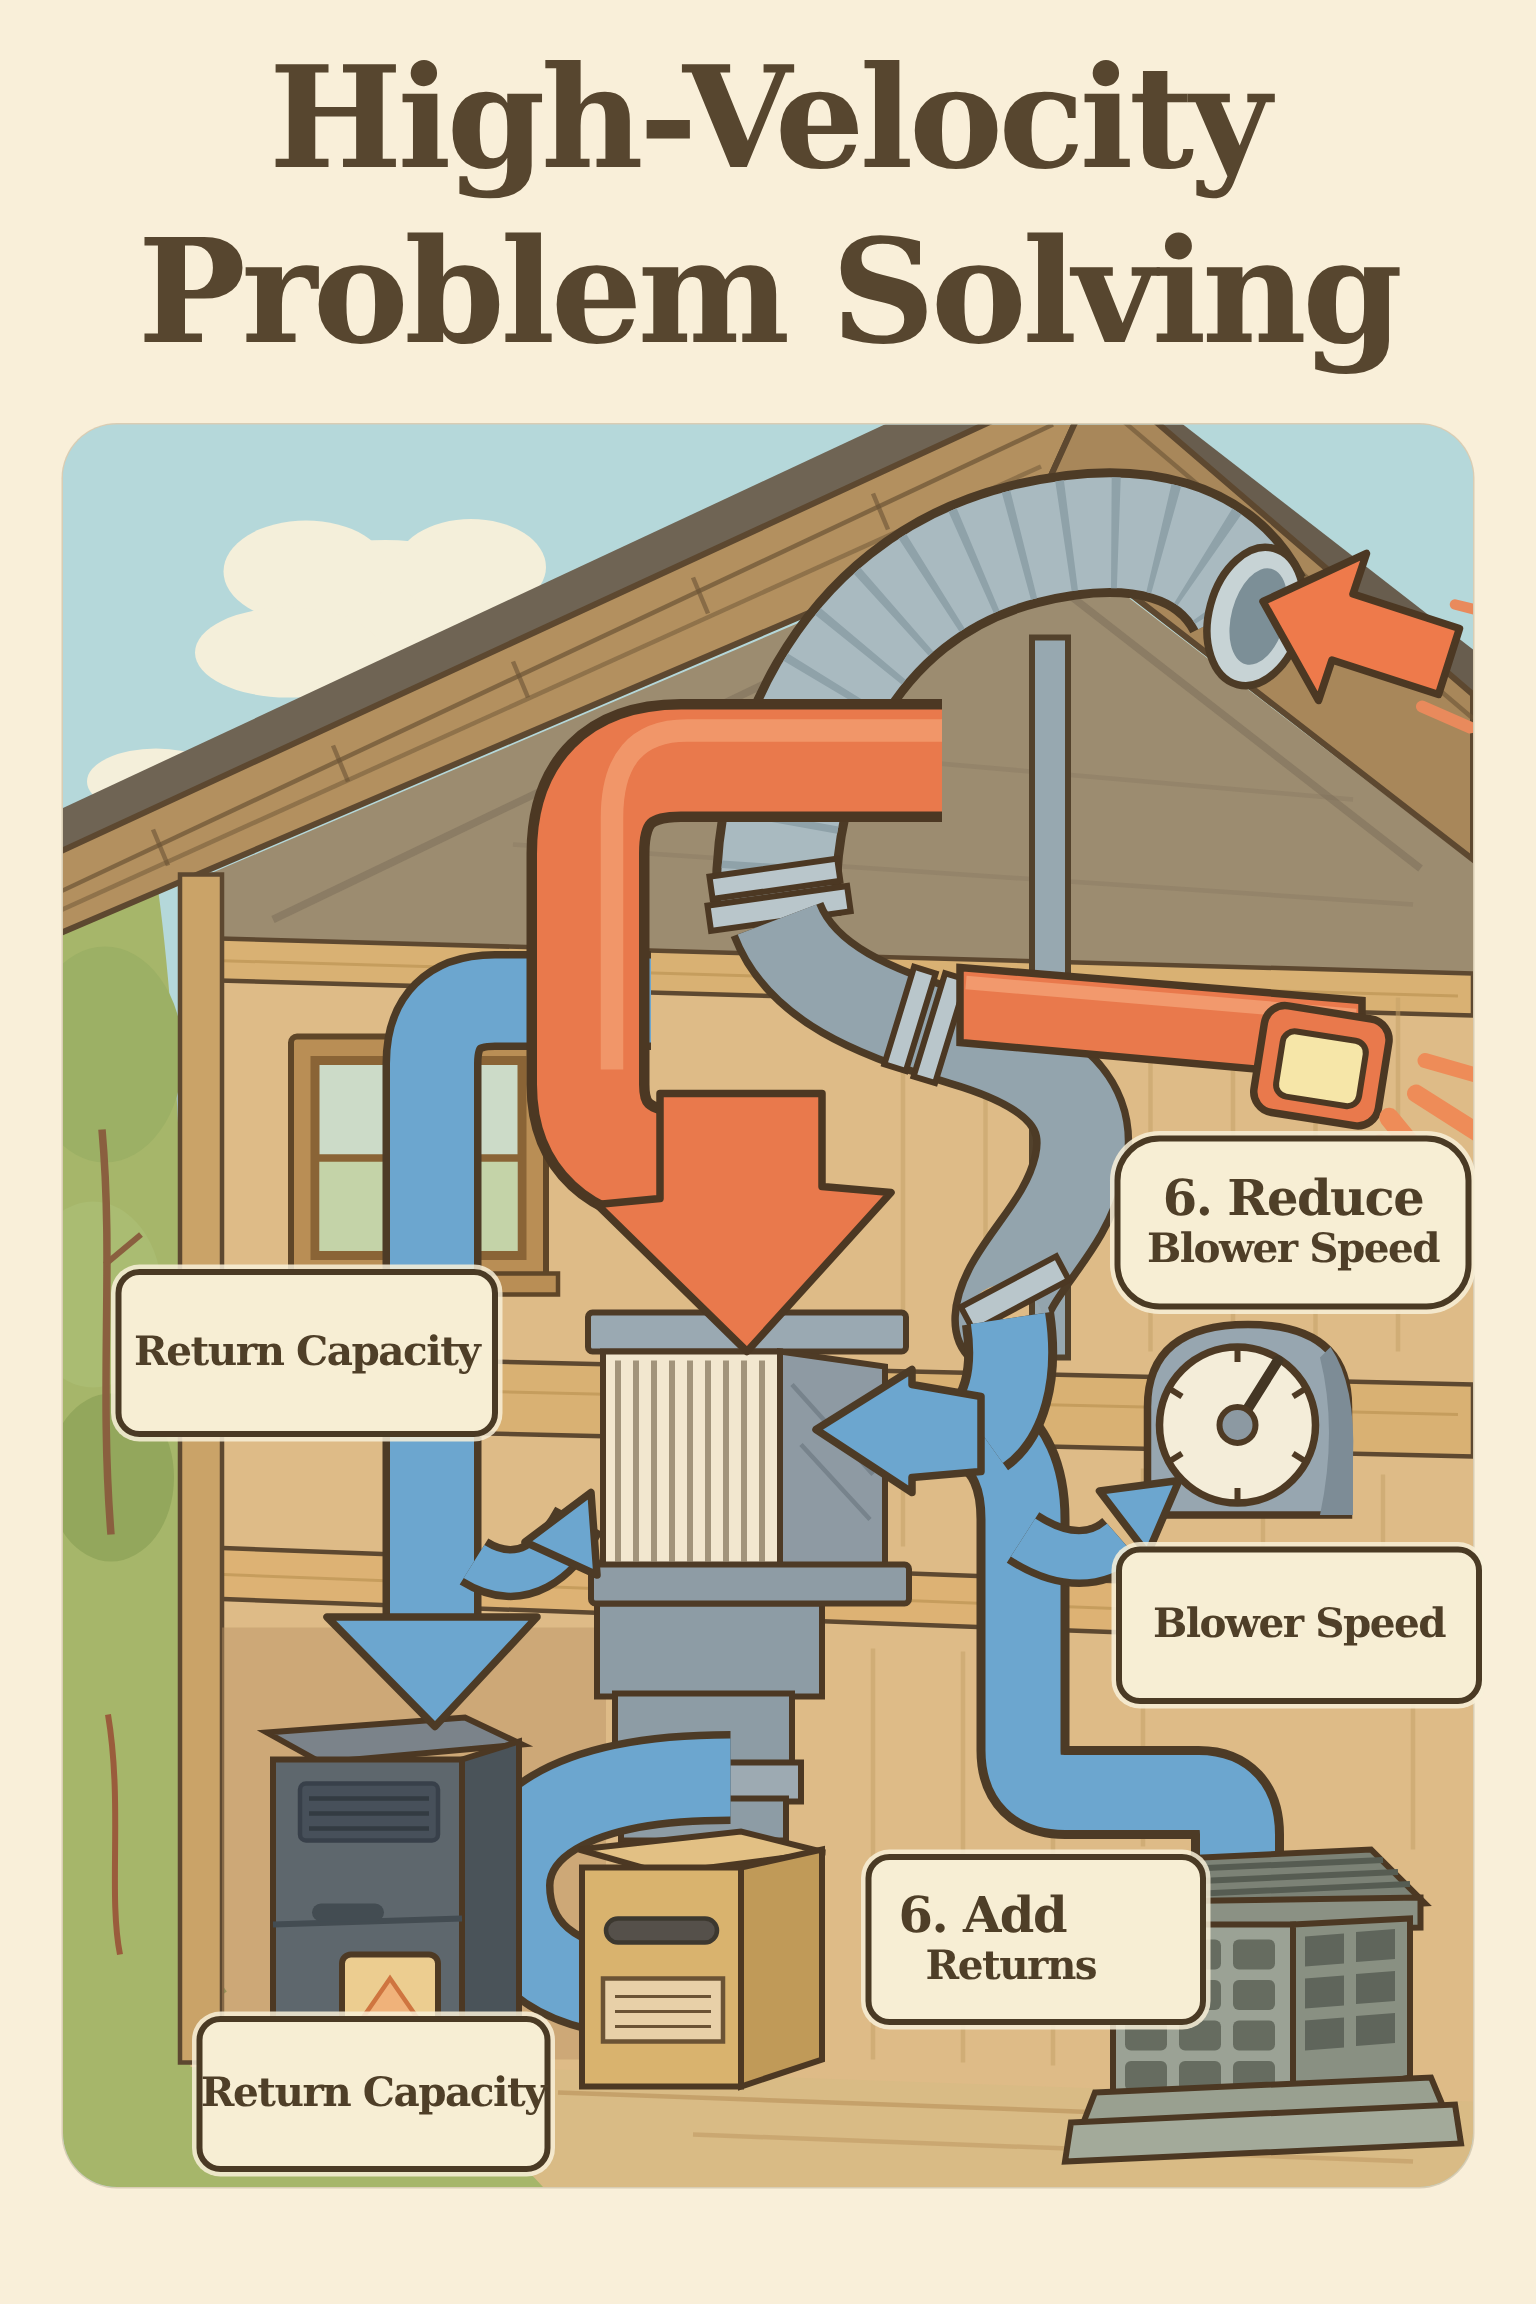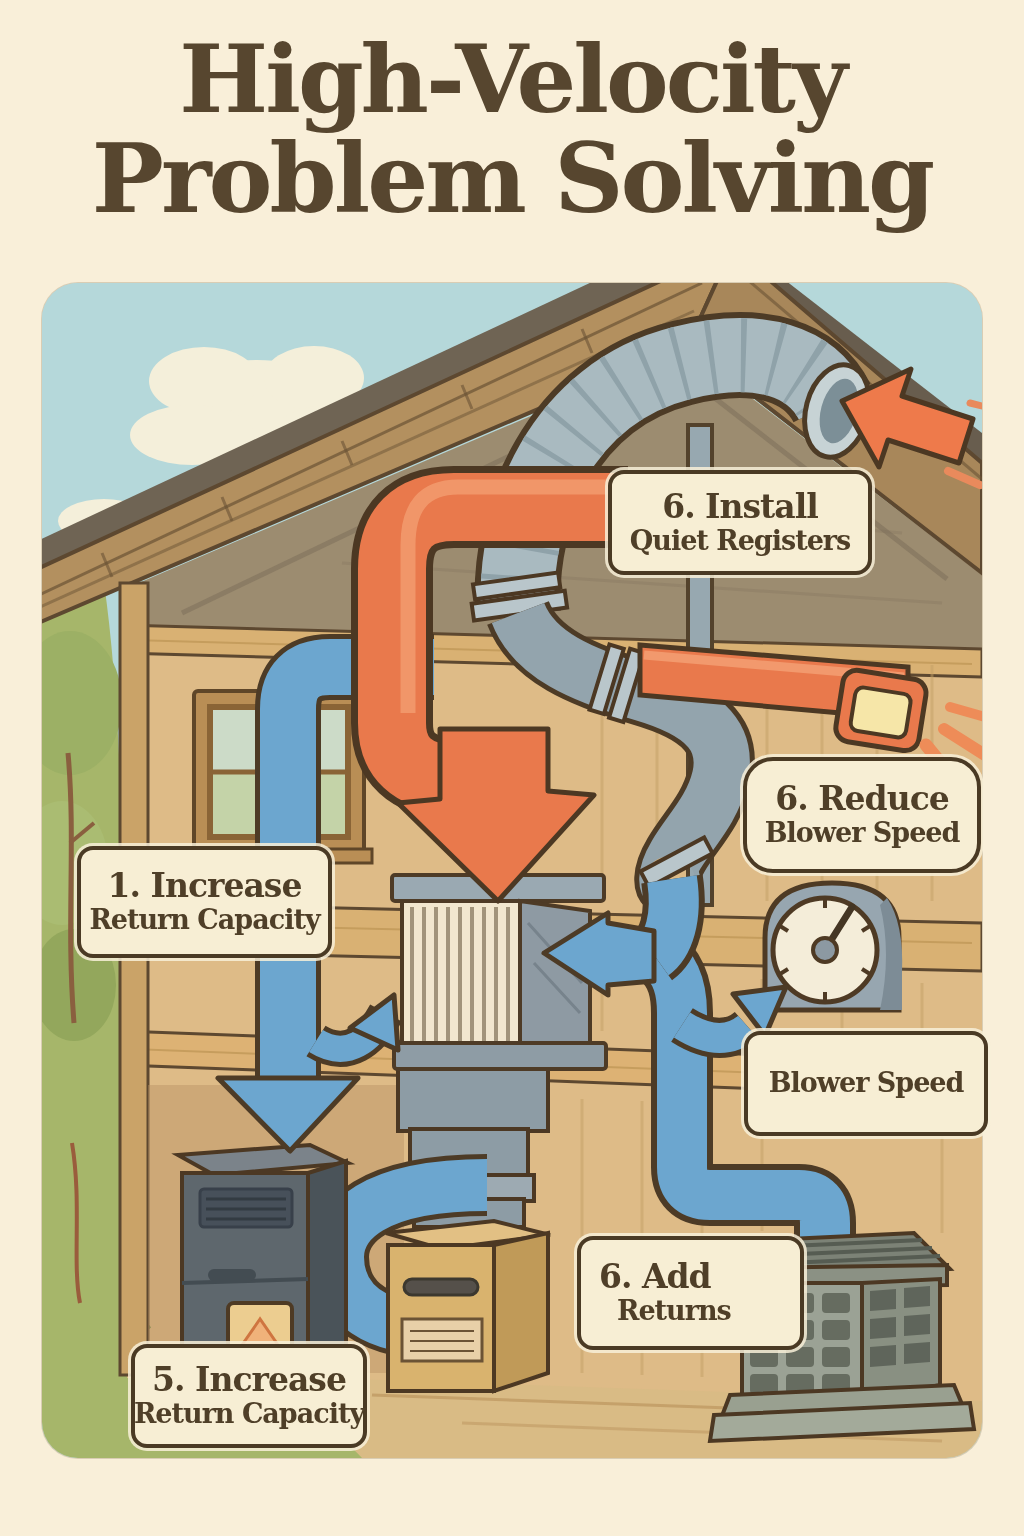--- a/index.html
+++ b/index.html
@@ -1,21 +1,21 @@
 <!DOCTYPE html>
 <html><head>
 <meta charset="utf-8">
 <style>
   html,body{margin:0;padding:0;}
   body{width:1024px;height:1536px;background:#f9efd9;font-family:"DejaVu Serif", serif;position:relative;overflow:hidden;}
   .page{position:absolute;inset:0;width:1024px;height:1536px;}
   .title{position:absolute;top:30px;left:0;width:1024px;text-align:center;color:#57462f;
          font-weight:bold;line-height:1.05;letter-spacing:-3px;}
   .title .t1{font-size:94px;display:block;}
-  .title .t2{font-size:96px;display:block;}
+  .title .t2{font-size:96px;display:block;margin-top:16px;}
   .panel{position:absolute;left:42px;top:283px;width:940px;height:1175px;border-radius:36px;
          overflow:hidden;background:#b5d8da;box-shadow:0 0 0 1px rgba(125,103,72,.25);}
   .panel svg{display:block;}
   .lbl{position:absolute;background:#f7eed4;border:4px solid #4a3a24;border-radius:16px;
        color:#4f3f28;font-weight:bold;display:flex;flex-direction:column;justify-content:center;
        align-items:center;box-shadow:0 0 0 3px rgba(248,240,216,.85);line-height:1.12;}
   .lbl .l1{font-size:33px;white-space:nowrap;letter-spacing:-1px;}
   .lbl .l2{font-size:27px;white-space:nowrap;letter-spacing:-1px;}
   .lbl.left{align-items:flex-start;padding-left:18px;}
   .lbl.left .l2{margin-left:18px;}
@@ -320,37 +320,31 @@
     </g>
 
     <g>
       <path d="M800,118 L869,86 L860,113 L931,136 L917,180 L846,157 L837,184 Z" fill="#ee7a4b" stroke="#4c3823" stroke-width="5" stroke-linejoin="round"></path>
       <path d="M906,188 L938,202" stroke="#e98a5c" stroke-width="8" stroke-linecap="round"></path>
       <path d="M928,120 L952,126" stroke="#e98a5c" stroke-width="7" stroke-linecap="round"></path>
     </g>
   </svg>
   </div>
 
-  <div class="lbl" id="lbl-install">
-    <span class="l1">6. Install</span>
-    <span class="l2">Quiet Registers</span>
-  </div>
   <div class="lbl" id="lbl-reduce-upper">
     <span class="l1">6. Reduce</span>
     <span class="l2">Blower Speed</span>
   </div>
   <div class="lbl" id="lbl-increase-upper">
-    <span class="l1">1. Increase</span>
     <span class="l2">Return Capacity</span>
   </div>
   <div class="lbl" id="lbl-reduce-lower">
     <span class="l2">Blower Speed</span>
   </div>
   <div class="lbl left" id="lbl-add-returns">
     <span class="l1">6. Add</span>
     <span class="l2">Returns</span>
   </div>
   <div class="lbl" id="lbl-increase-lower">
-    <span class="l1">5. Increase</span>
     <span class="l2">Return Capacity</span>
   </div>
 
 </div>
 
 </body></html>

